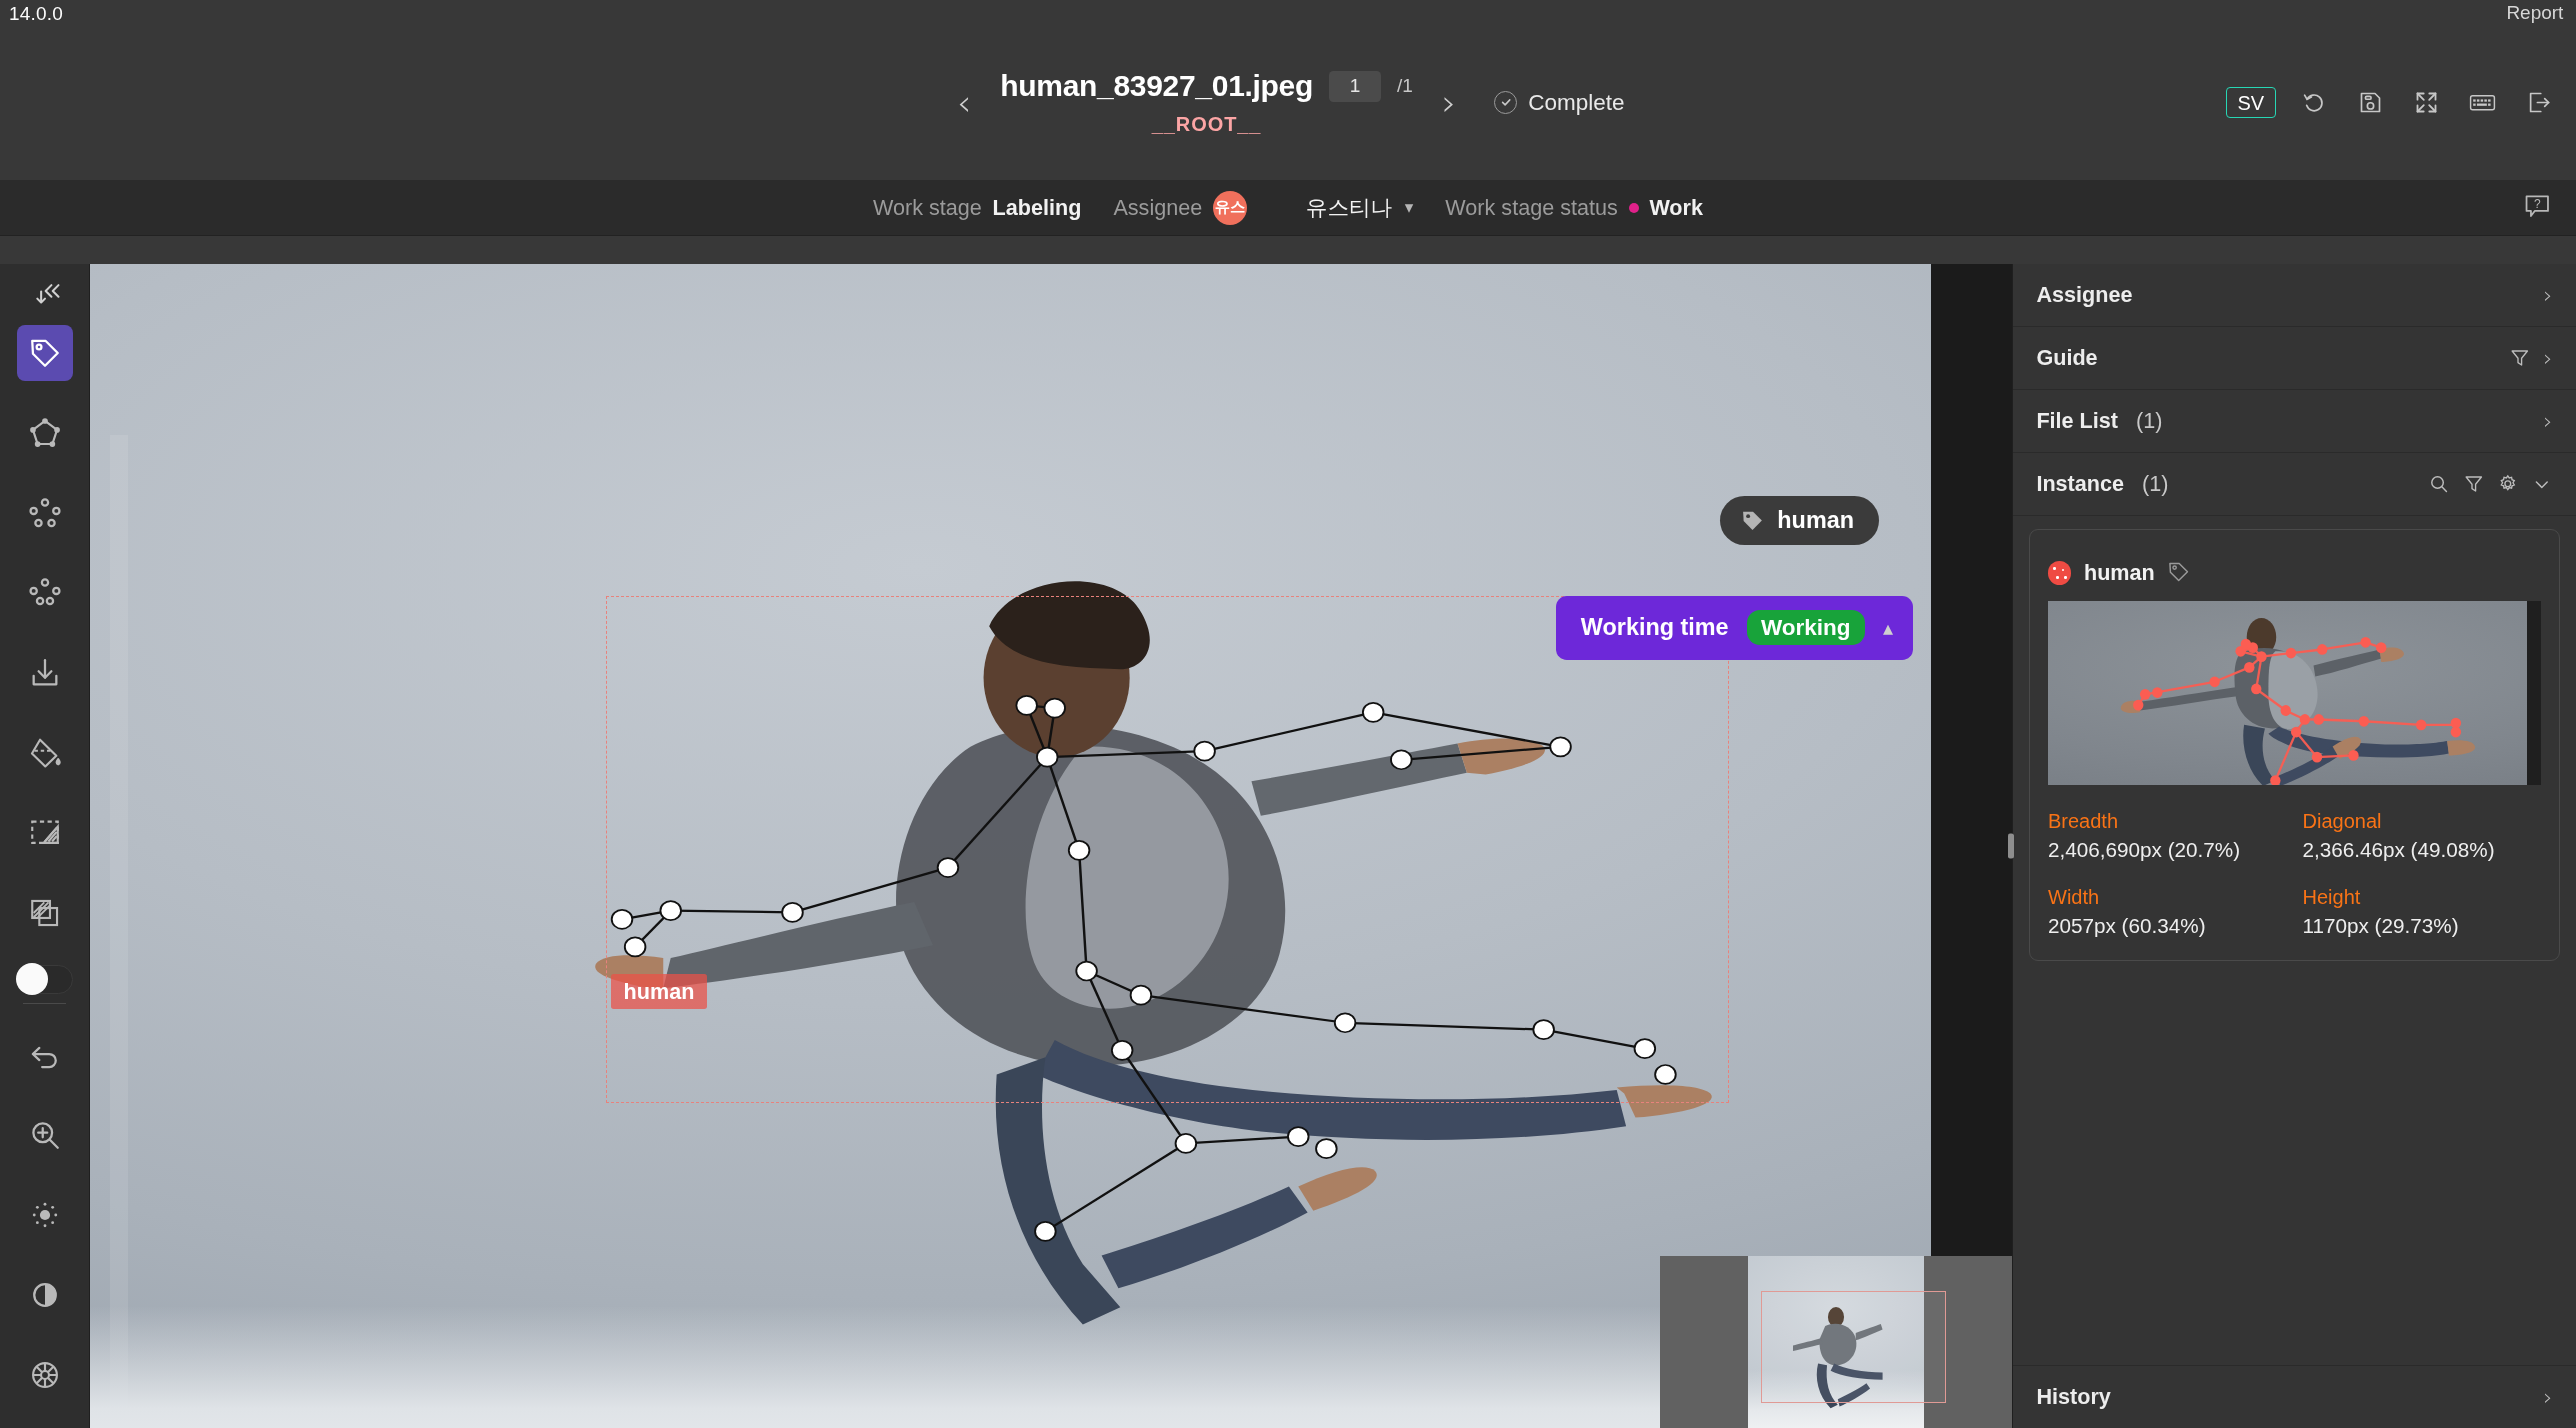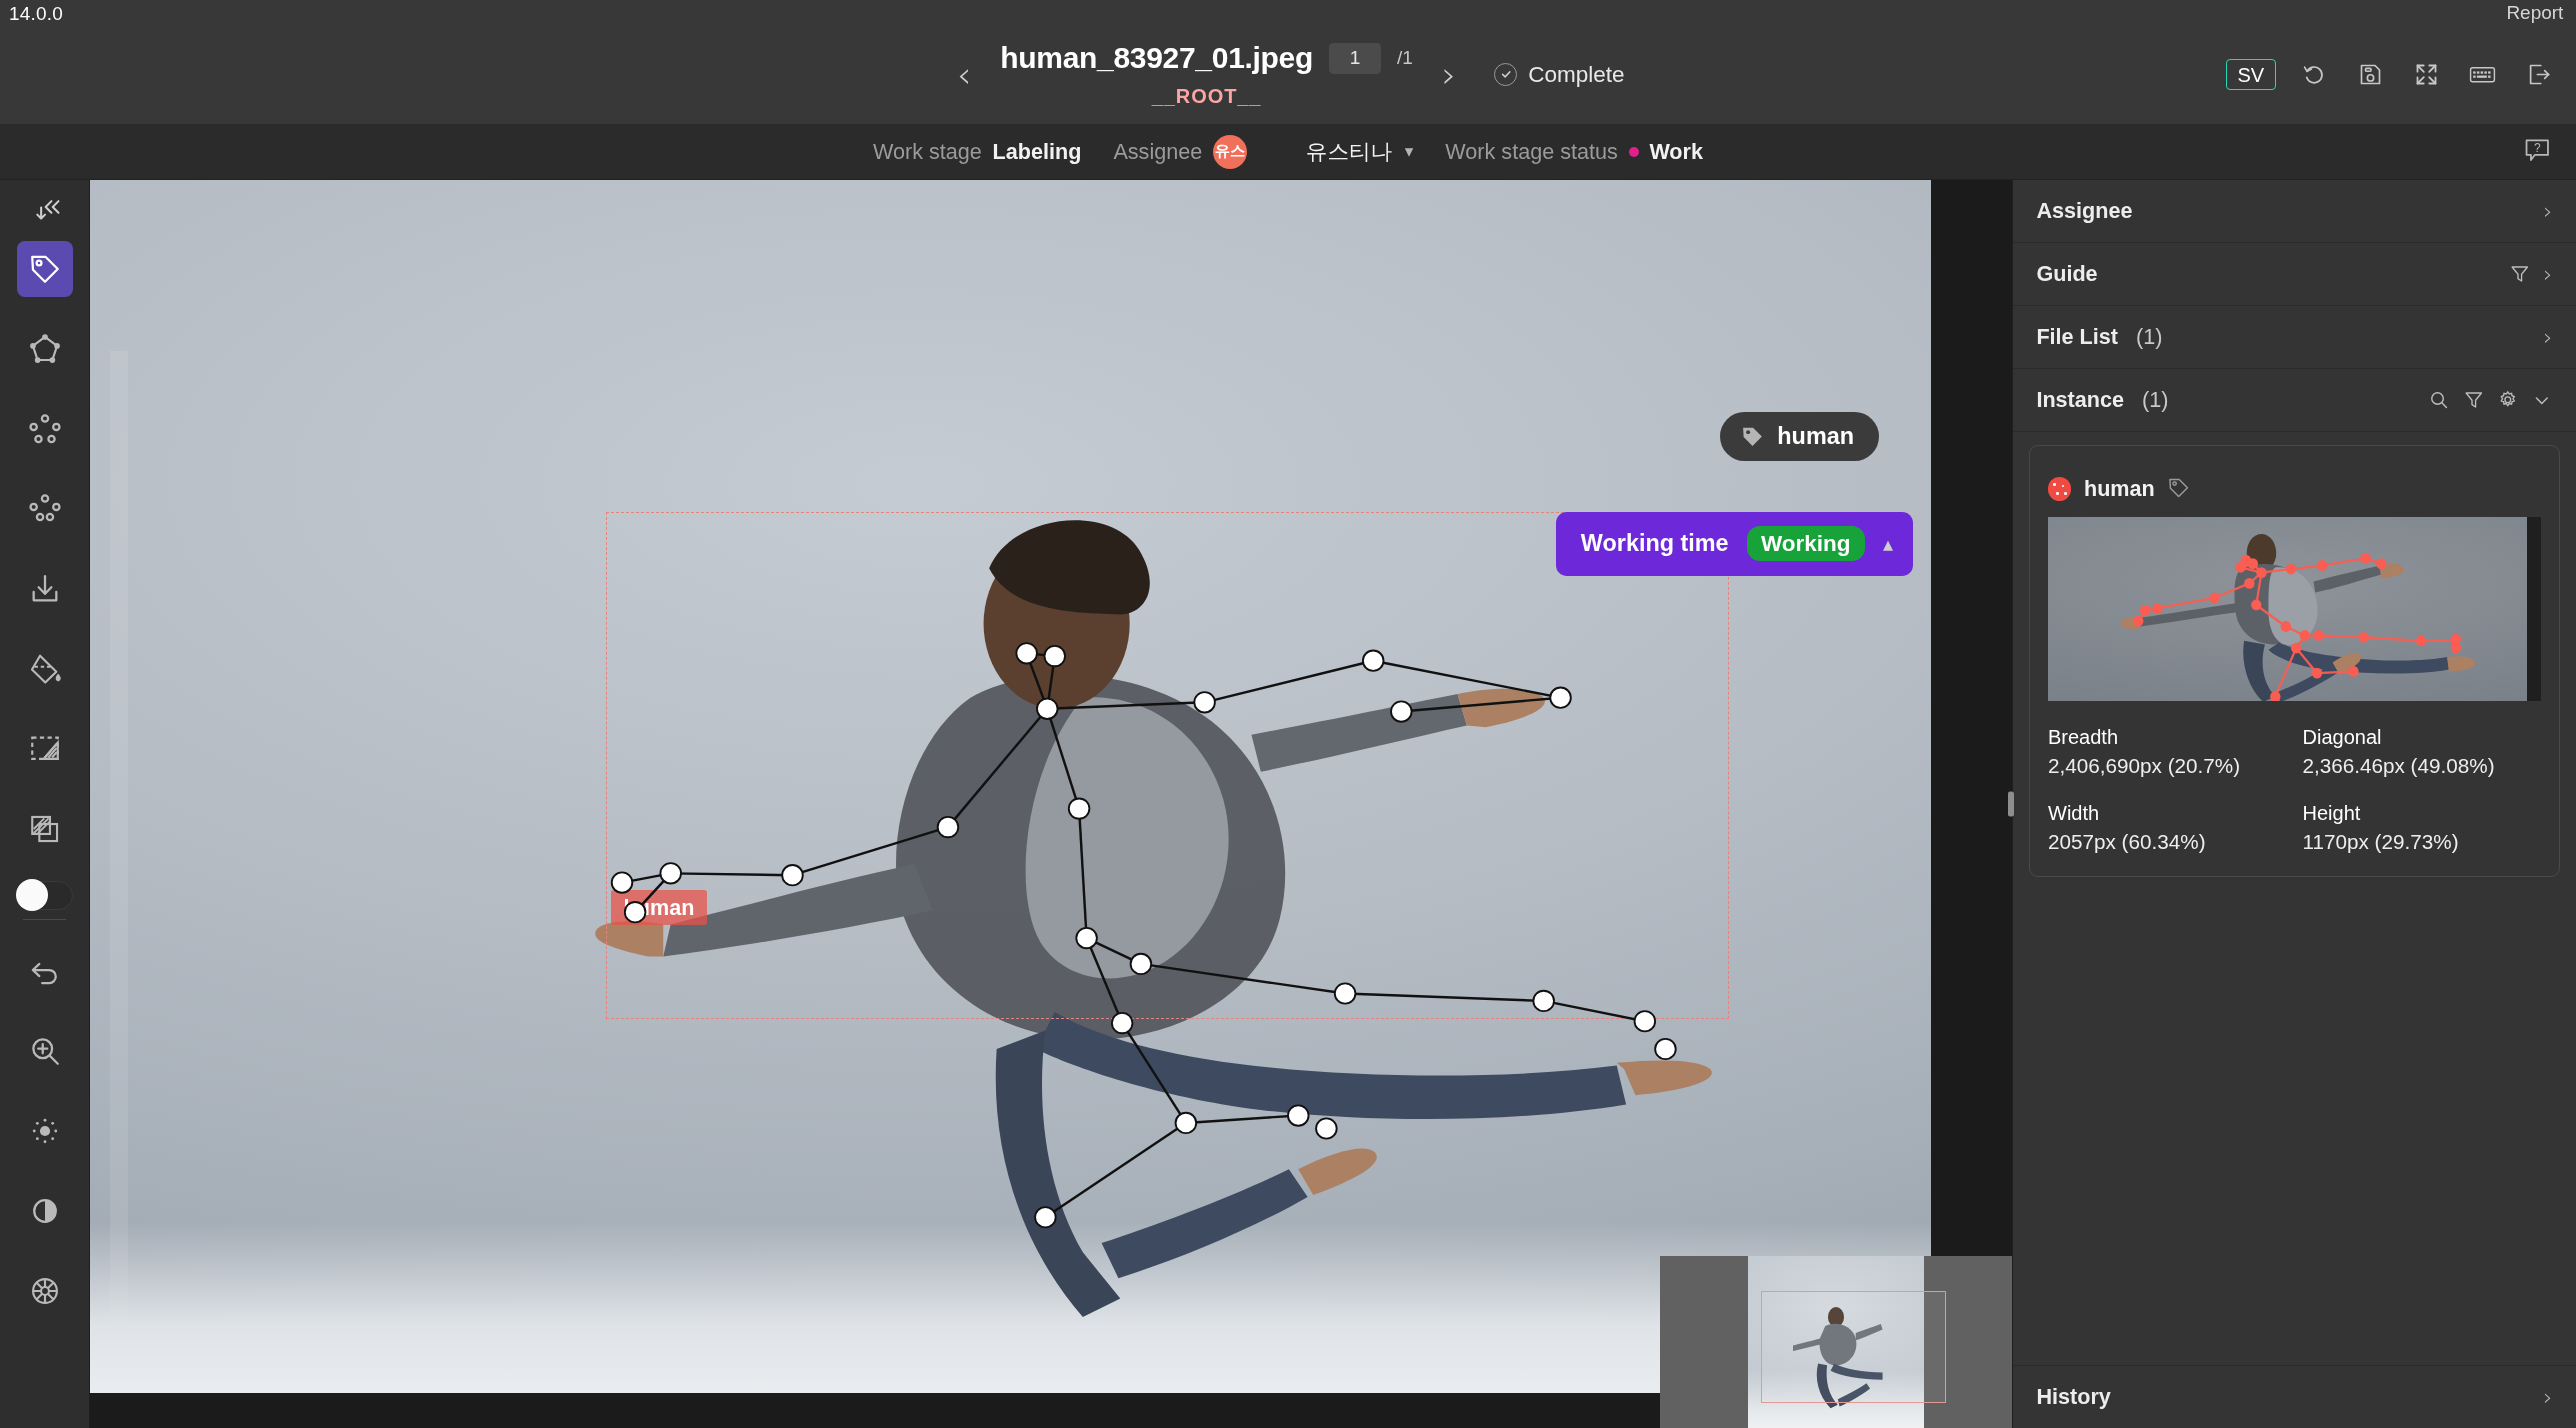--- a/index.html
+++ b/index.html
@@ -3,21 +3,21 @@
 <meta charset="utf-8">
 <style>
   * { box-sizing: border-box; margin: 0; padding: 0; }
   html, body {
     width: 2576px; height: 1428px;
     background: #383838;
     font-family: "Liberation Sans", sans-serif;
     overflow: hidden;
     color: #e8e8e8;
   }
-  .app { position: relative; width: 2576px; height: 1428px; display: flex; flex-direction: column; }
+  .app { position: relative; width: 2576px; height: 1428px; display: flex; flex-direction: column; gap: 28px; }
 
   
   .top-strip {
     height: 25px; background: #383838; position: relative; flex: none;
   }
   .version {
     position: absolute; left: 9px; top: 2.7px;
     font-size: 19px; color: #fdfdfd; letter-spacing: 0.2px;
   }
   .report-link {
@@ -222,21 +222,21 @@
 
   .inst-thumb {
     width: 100%; height: 184px; background: #8a9097; position: relative; overflow: hidden;
     border-right: 14.4px solid #1f1f1f;
   }
   .inst-thumb-bg { position:absolute; inset:0; background: radial-gradient(ellipse 120% 90% at 50% 35%, #8d9399 0%, #80868d 60%, #767c83 100%); }
 
   .stats-grid {
     display: grid; grid-template-columns: 1fr 1fr; gap: 23.4px 16px; margin-top: 25px;
   }
-  .stat-lbl { font-size: 20px; color: #ffffff; margin-bottom: 5.4px; }
+  .stat-lbl { font-size: 20px; color: #f97316; margin-bottom: 5.4px; }
   .stat-val { font-size: 20.7px; color: #eeeeee; }
 
   .panel-bottom { margin-top: auto; }
   .panel-sec.history { border-top: 0.9px solid #2a2a2a; border-bottom: none; }
 
   .panel-grip {
     position: absolute; left: -3.6px; top: 50%; transform: translateY(-50%);
     width: 4.5px; height: 25px; background: #8e8e8e; border-radius: 2.7px;
   }
 </style>

